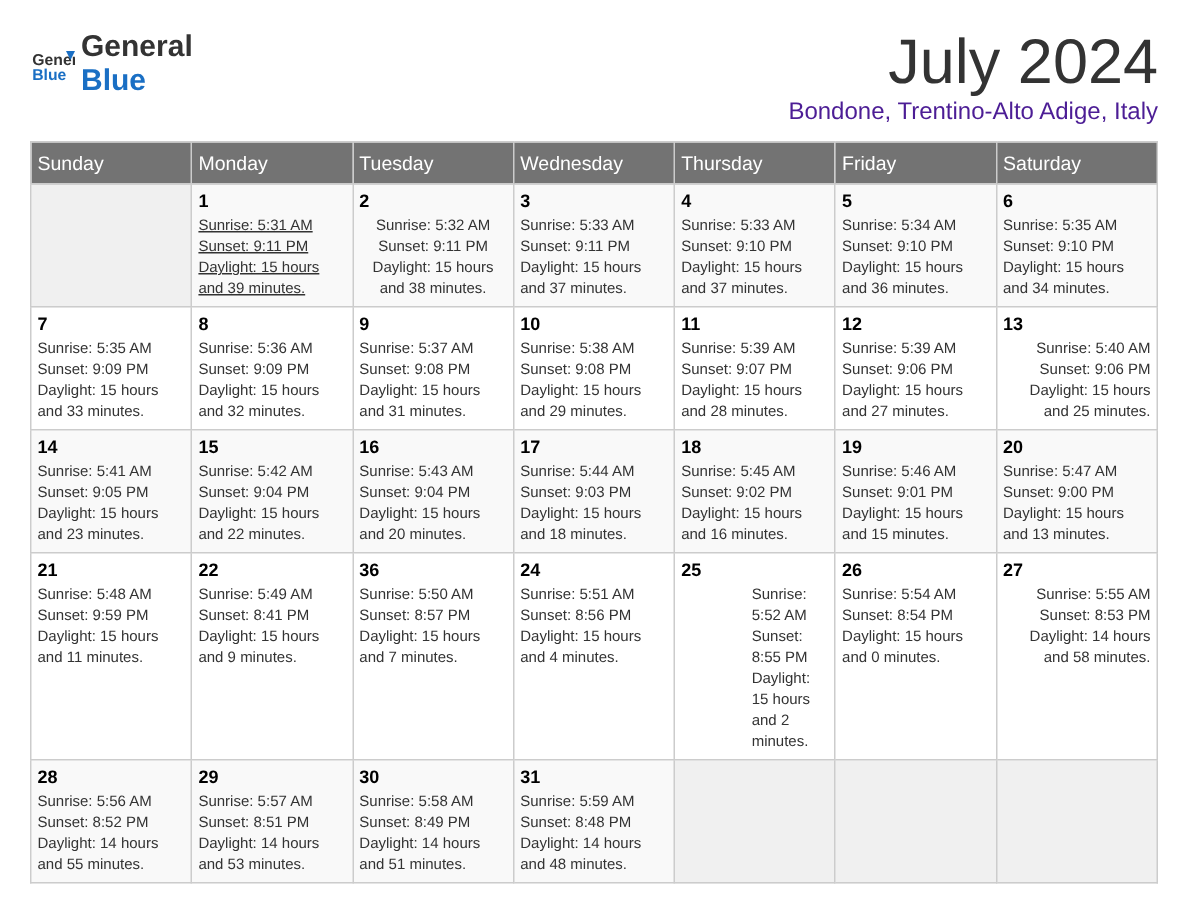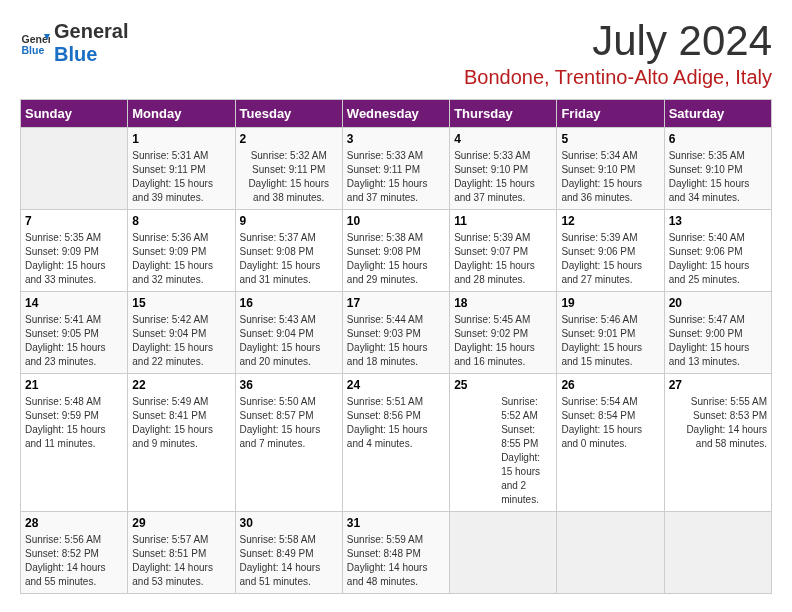--- a/index.html
+++ b/index.html
@@ -28,36 +28,36 @@
     .title-area {
       text-align: right;
     }
     .month-title {
       font-size: 42px;
       font-weight: normal;
       color: #333;
       line-height: 1;
     }
     .location-title {
-      font-size: 20px;
-      color: #b91c1c;
+      font-size: 16px;
+      color: #4c1d95;
       margin-top: 4px;
     }
     table {
       width: 100%;
       border-collapse: collapse;
       font-size: 11px;
     }
     thead tr th {
-      background-color: #701a75;
+      background-color: #737373;
       color: #fff;
       padding: 6px 4px;
       text-align: left;
       font-size: 13px;
-      font-weight: bold;
+      font-weight: normal;
       border: 1px solid #ccc;
     }
     tbody tr td {
       border: 1px solid #ccc;
       vertical-align: top;
       padding: 4px;
       width: calc(100% / 7);
       min-height: 80px;
     }
     tbody tr:nth-child(odd) td {
@@ -116,21 +116,21 @@
         <th>Thursday</th>
         <th>Friday</th>
         <th>Saturday</th>
       </tr>
   </thead>
   <tbody id="calendar-body">
   <tr>
         <td class="empty-cell"></td>
         <td>
           <span class="day-number">1</span>
-          <div class="day-info" style="white-space: pre-line;">Sunrise: 5:31 AM
+          <div class="day-info" style="white-space: pre-line; text-decoration: underline;">Sunrise: 5:31 AM
 Sunset: 9:11 PM
 Daylight: 15 hours
 and 39 minutes.</div>
         </td>
         <td>
           <span class="day-number">2</span>
           <div class="day-info" style="white-space: pre-line; text-align: center;">Sunrise: 5:32 AM
 Sunset: 9:11 PM
 Daylight: 15 hours
 and 38 minutes.</div>
@@ -202,21 +202,21 @@
         </td>
         <td>
           <span class="day-number">12</span>
           <div class="day-info" style="white-space: pre-line;">Sunrise: 5:39 AM
 Sunset: 9:06 PM
 Daylight: 15 hours
 and 27 minutes.</div>
         </td>
         <td>
           <span class="day-number">13</span>
-          <div class="day-info" style="white-space: pre-line;">Sunrise: 5:40 AM
+          <div class="day-info" style="white-space: pre-line; text-align: right;">Sunrise: 5:40 AM
 Sunset: 9:06 PM
 Daylight: 15 hours
 and 25 minutes.</div>
         </td>
       </tr>
       <tr>
         <td>
           <span class="day-number">14</span>
           <div class="day-info" style="white-space: pre-line;">Sunrise: 5:41 AM
 Sunset: 9:05 PM

